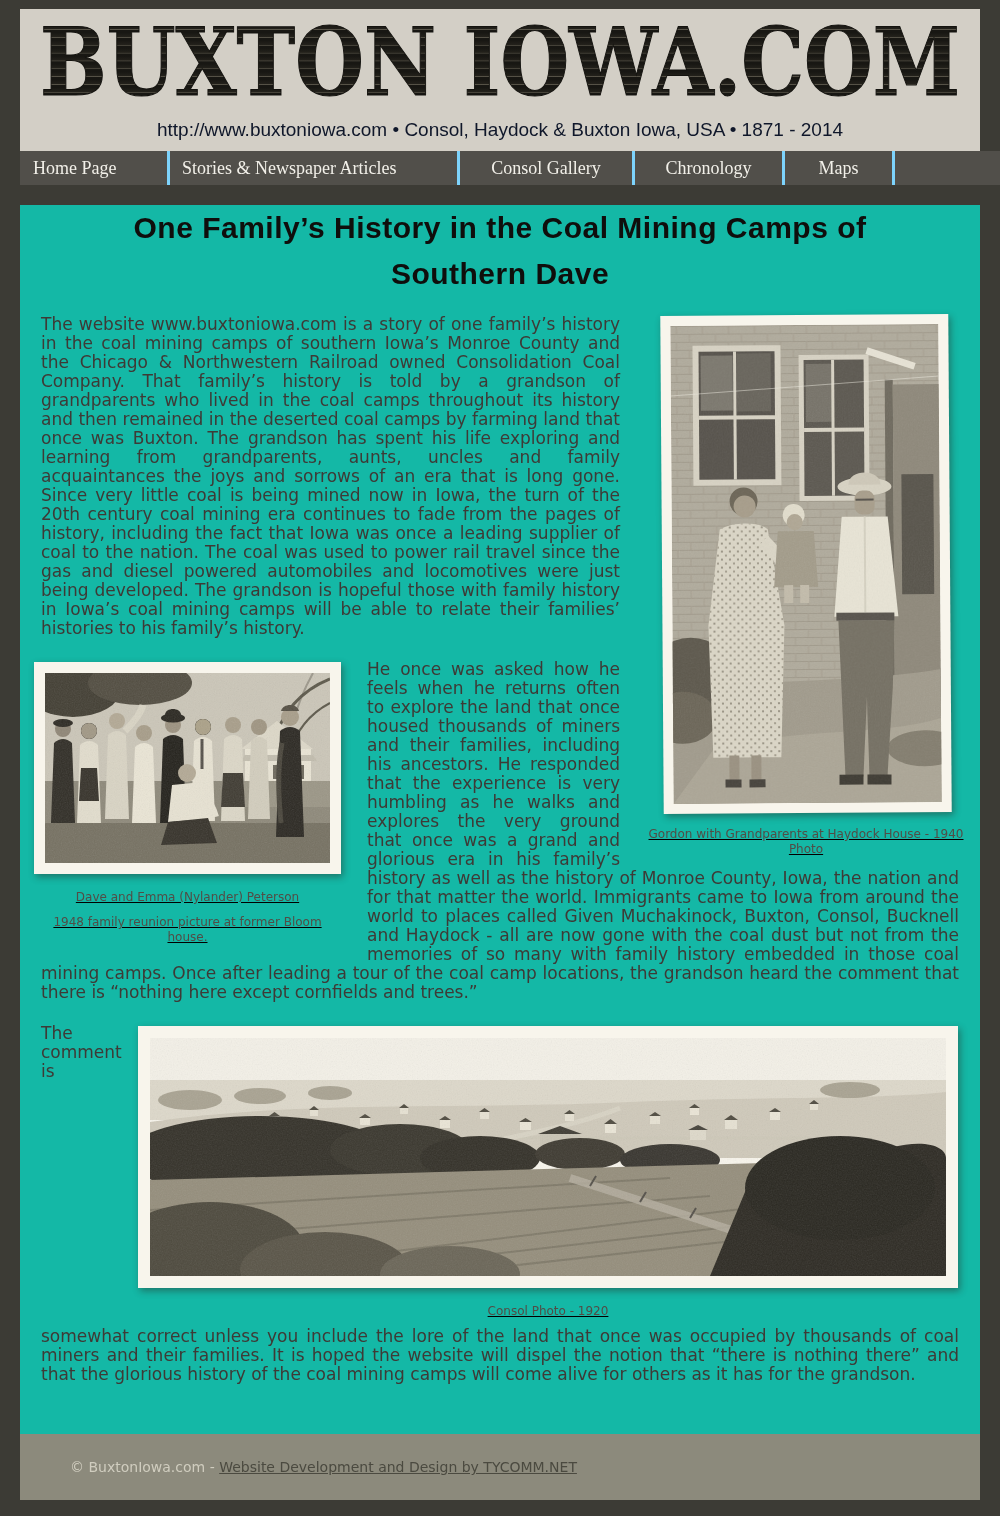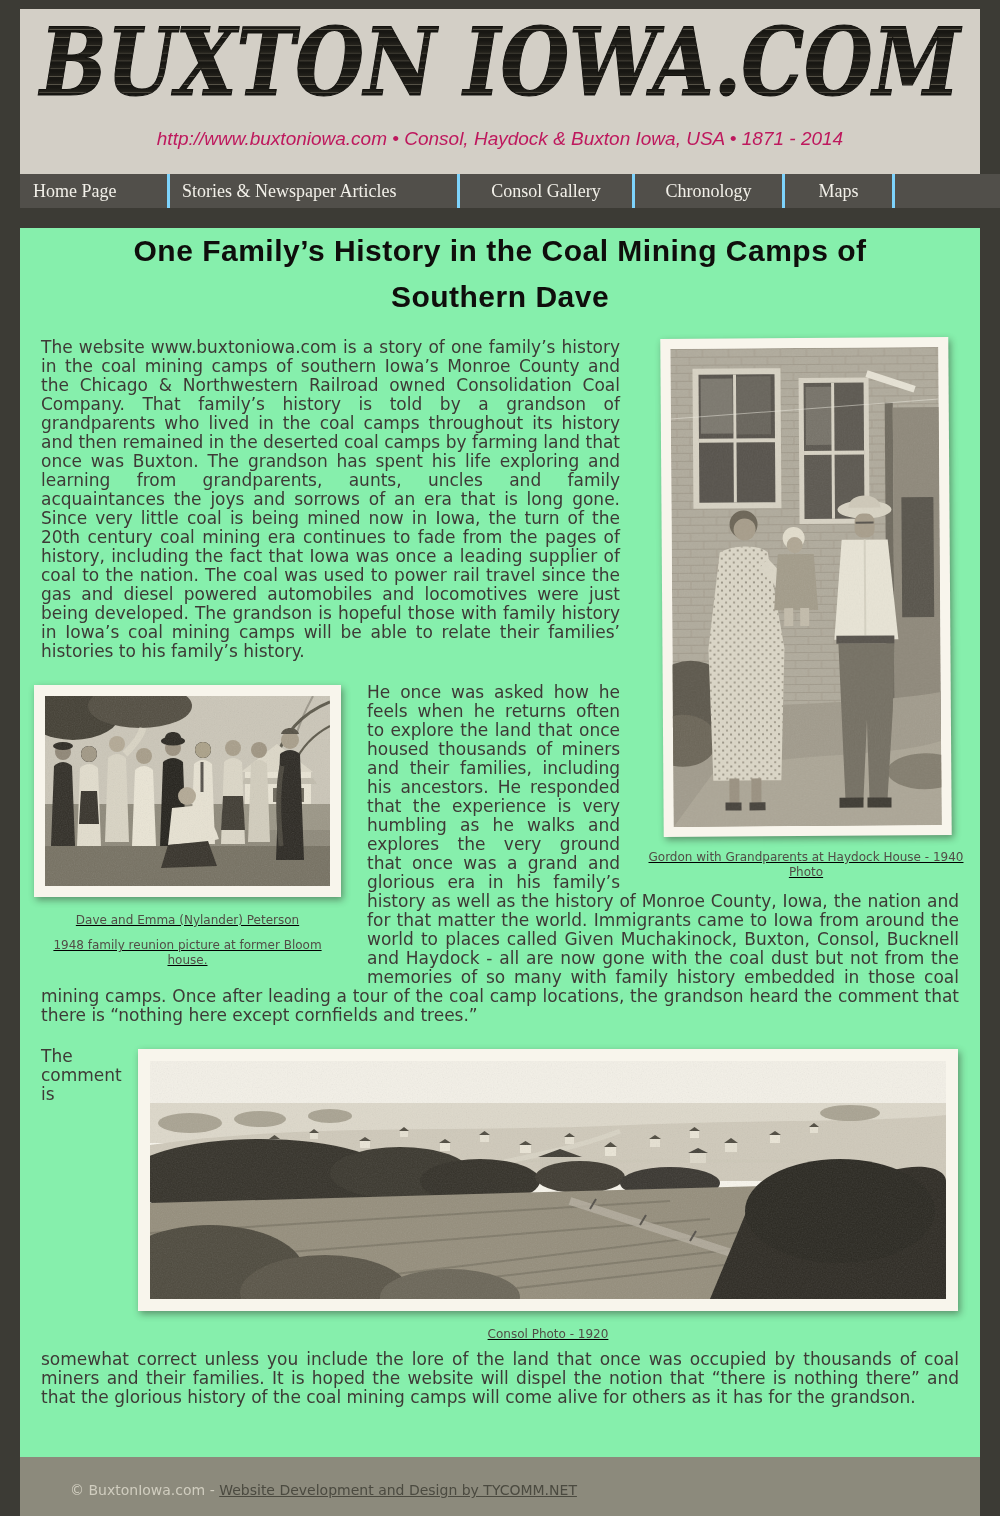--- a/index.html
+++ b/index.html
@@ -1,39 +1,39 @@
 <!DOCTYPE html>
 <html><head>
 <meta charset="utf-8">
 <style>
   html,body{margin:0;padding:0;}
   .page{width:1000px;height:1516px;background:#3c3b35;overflow:hidden;position:relative;
         font-family:"DejaVu Sans",sans-serif;}
   .sheet{width:960px;margin:0 auto;padding-top:9px;}
 
   
-  .header{background:#d3cfc6;padding:8px 0 24px;font-style:italic;}
+  .header{background:#d3cfc6;padding:8px 0 10px;}
   .logo{display:block;margin:0 auto;}
-  .tagline{margin-top:15px;text-align:center;font-family:"Liberation Sans",sans-serif;
-           font-size:19px;color:#be185d;}
+  .tagline{margin-top:6px;text-align:center;font-family:"Liberation Sans",sans-serif;
+           font-size:19px;color:#0f172a;}
 
   
   .nav{display:flex;background:#514f4a;height:34px;width:980px;
        font-family:"Liberation Serif",serif;font-size:18px;color:#f2f0e9;}
   .nav-item{display:flex;align-items:center;box-sizing:border-box;height:34px;
             border-right:3px solid #7dd3fc;cursor:pointer;}
   .nav-item.w1{width:150px;padding-left:13px;}
   .nav-item.w2{width:290px;padding-left:12px;}
   .nav-item.w3{width:175px;justify-content:center;}
   .nav-item.w4{width:150px;justify-content:center;}
   .nav-item.w5{width:110px;justify-content:center;}
   .nav-fill{flex:1;border-right:none;}
 
   
-  .main{background:#86efac;padding:0 14px 28px;}
+  .main{background:#14b8a6;padding:0 14px 28px;}
   h1{margin:20px 0 18px;text-align:center;font-family:"Liberation Sans",sans-serif;
      font-weight:bold;font-size:30px;line-height:46px;color:#0f0e0c;letter-spacing:.5px;}
   .t-line{display:block;}
   .body-p{text-align:justify;font-size:17px;line-height:19px;color:#3e3a36;margin:0 7px 22px;}
 
   figure{margin:0;text-decoration:underline;}
   .frame{background:#f8f5ec;box-sizing:border-box;box-shadow:2px 3px 7px rgba(40,38,32,.45);}
   .frame svg{display:block;}
   figcaption{font-size:12px;color:#514d46;text-align:center;line-height:15px;}
 

